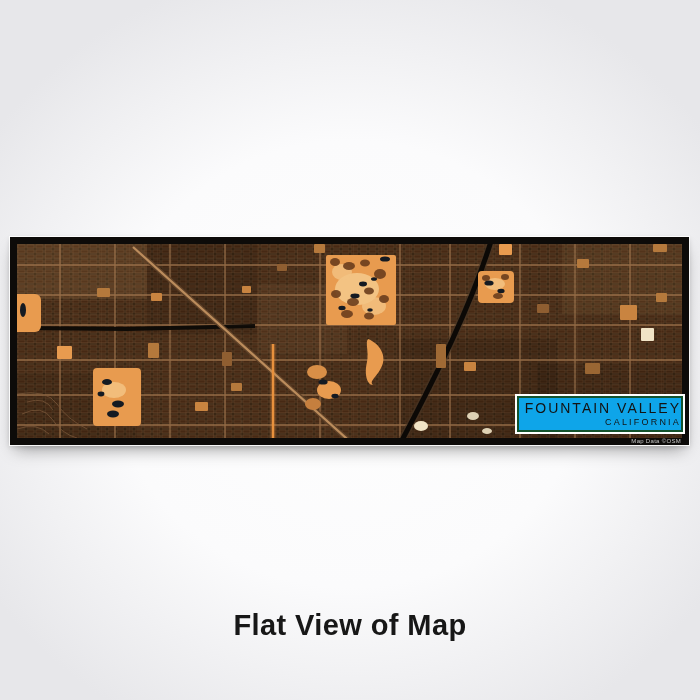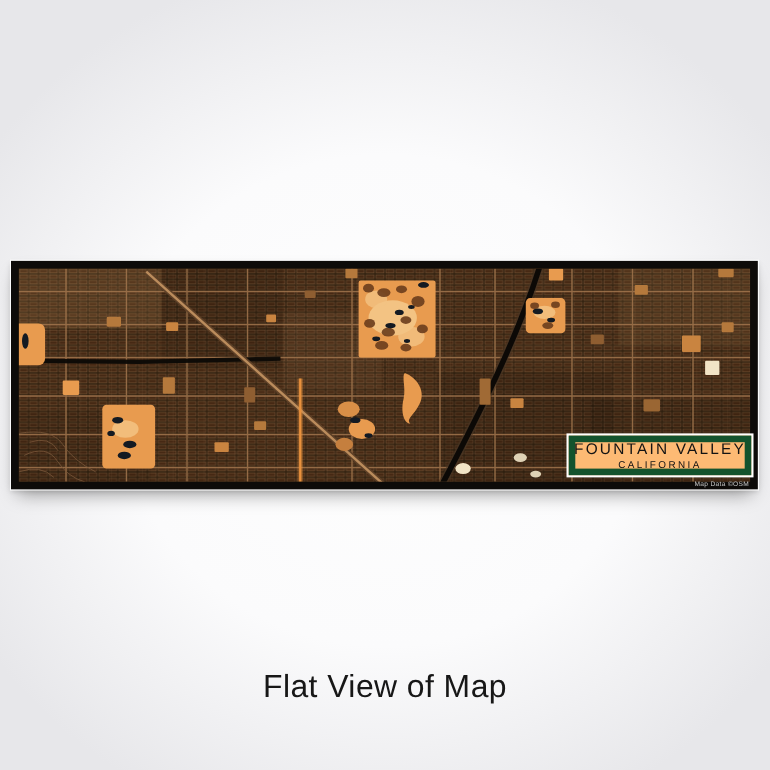--- a/index.html
+++ b/index.html
@@ -47,24 +47,24 @@
   .map-art svg{display:block;width:100%;height:100%;}
   .label-box{
     position:absolute;
     left:505px; top:157px;
     width:170px; height:40px;
     background:#ffffff;
     padding:2px;
   }
   .label-inner{
     width:100%; height:100%;
-    border:6px solid #14532d;
+    border:2px solid #14532d;
     display:flex; flex-direction:column;
-    align-items:center; justify-content:center;
-    background:#fdba74;
+    align-items:flex-end; justify-content:center;
+    background:#0ea5e9;
   }
   .label-title{
     font-size:14px;
     letter-spacing:2px;
     color:var(--c-label-text);
     white-space:nowrap;
     line-height:1.1;
   }
   .label-sub{
     font-size:9px;
@@ -79,21 +79,21 @@
     height:7px; line-height:7px;
     font-size:6px;
     letter-spacing:.3px;
     color:var(--c-credit-text);
   }
   .caption{
     position:absolute;
     left:0; right:0; top:609px;
     text-align:center;
     font-size:29px;
-    font-weight:400;
+    font-weight:700;
     letter-spacing:.4px;
     color:var(--c-caption-text);
   }
 </style>
 </head>
 <body>
 
 <div class="map-print">
   <div class="map-art">
     <svg viewBox="0 0 665 194" preserveAspectRatio="none" aria-hidden="true">

